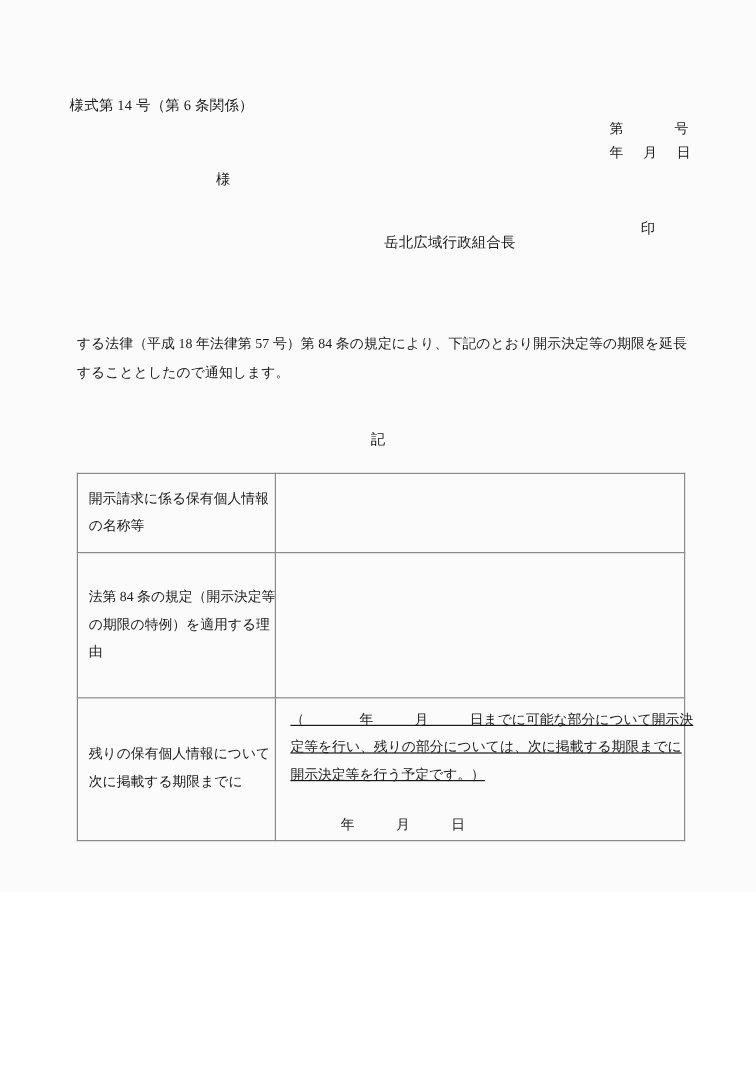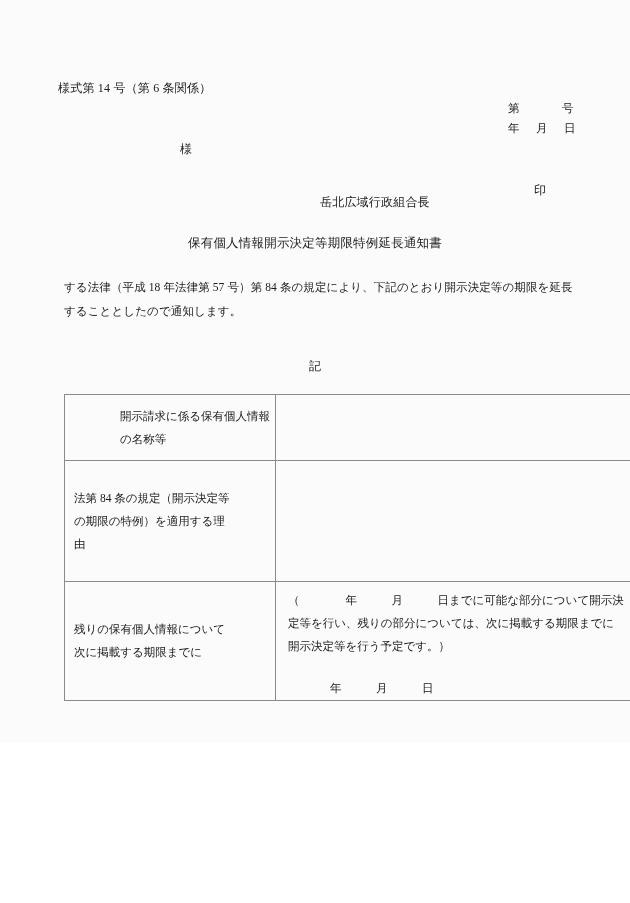--- a/index.html
+++ b/index.html
@@ -125,31 +125,32 @@
   }
   .col-value {
     width: 340px;
   }
   .label-inner {
     padding: 0 8px 0 9px;
     font-size: 11.5px;
     line-height: 23px;
     white-space: pre;
   }
-  .row1 td { height: 65px; padding-left: 46px; }
+  .row1 td { height: 65px; }
   .row2 td { height: 120px; }
   .row3 td { height: 105px; }
 
   .value-inner {
     padding: 7px 10px 0 12px;
     font-size: 11.5px;
     line-height: 23px;
   }
   .value-line {
     white-space: pre;
+    text-decoration: underline;
   }
   .value-date {
     margin-top: 19px;
     padding-left: 42px;
     white-space: pre;
   }
 </style>
 </head>
 <body>
 
@@ -162,21 +163,20 @@
 
   <div class="t date-y">年</div>
   <div class="t date-m">月</div>
   <div class="t date-d">日</div>
 
   <div class="t addressee">様</div>
 
   <div class="t issuer">岳北広域行政組合長</div>
   <div class="t seal">印</div>
 
-  <div class="t doc-title">保有個人情報開示決定等期限特例延長通知書</div>
 
   <div class="body-block">
     <div class="body-line">する法律（平成 18 年法律第 57 号）第 84 条の規定により、下記のとおり開示決定等の期限を延長</div>
     <div class="body-line">することとしたので通知します。</div>
   </div>
 
   <div class="t ki">記</div>
 
   <table class="form-table">
     <tbody>

